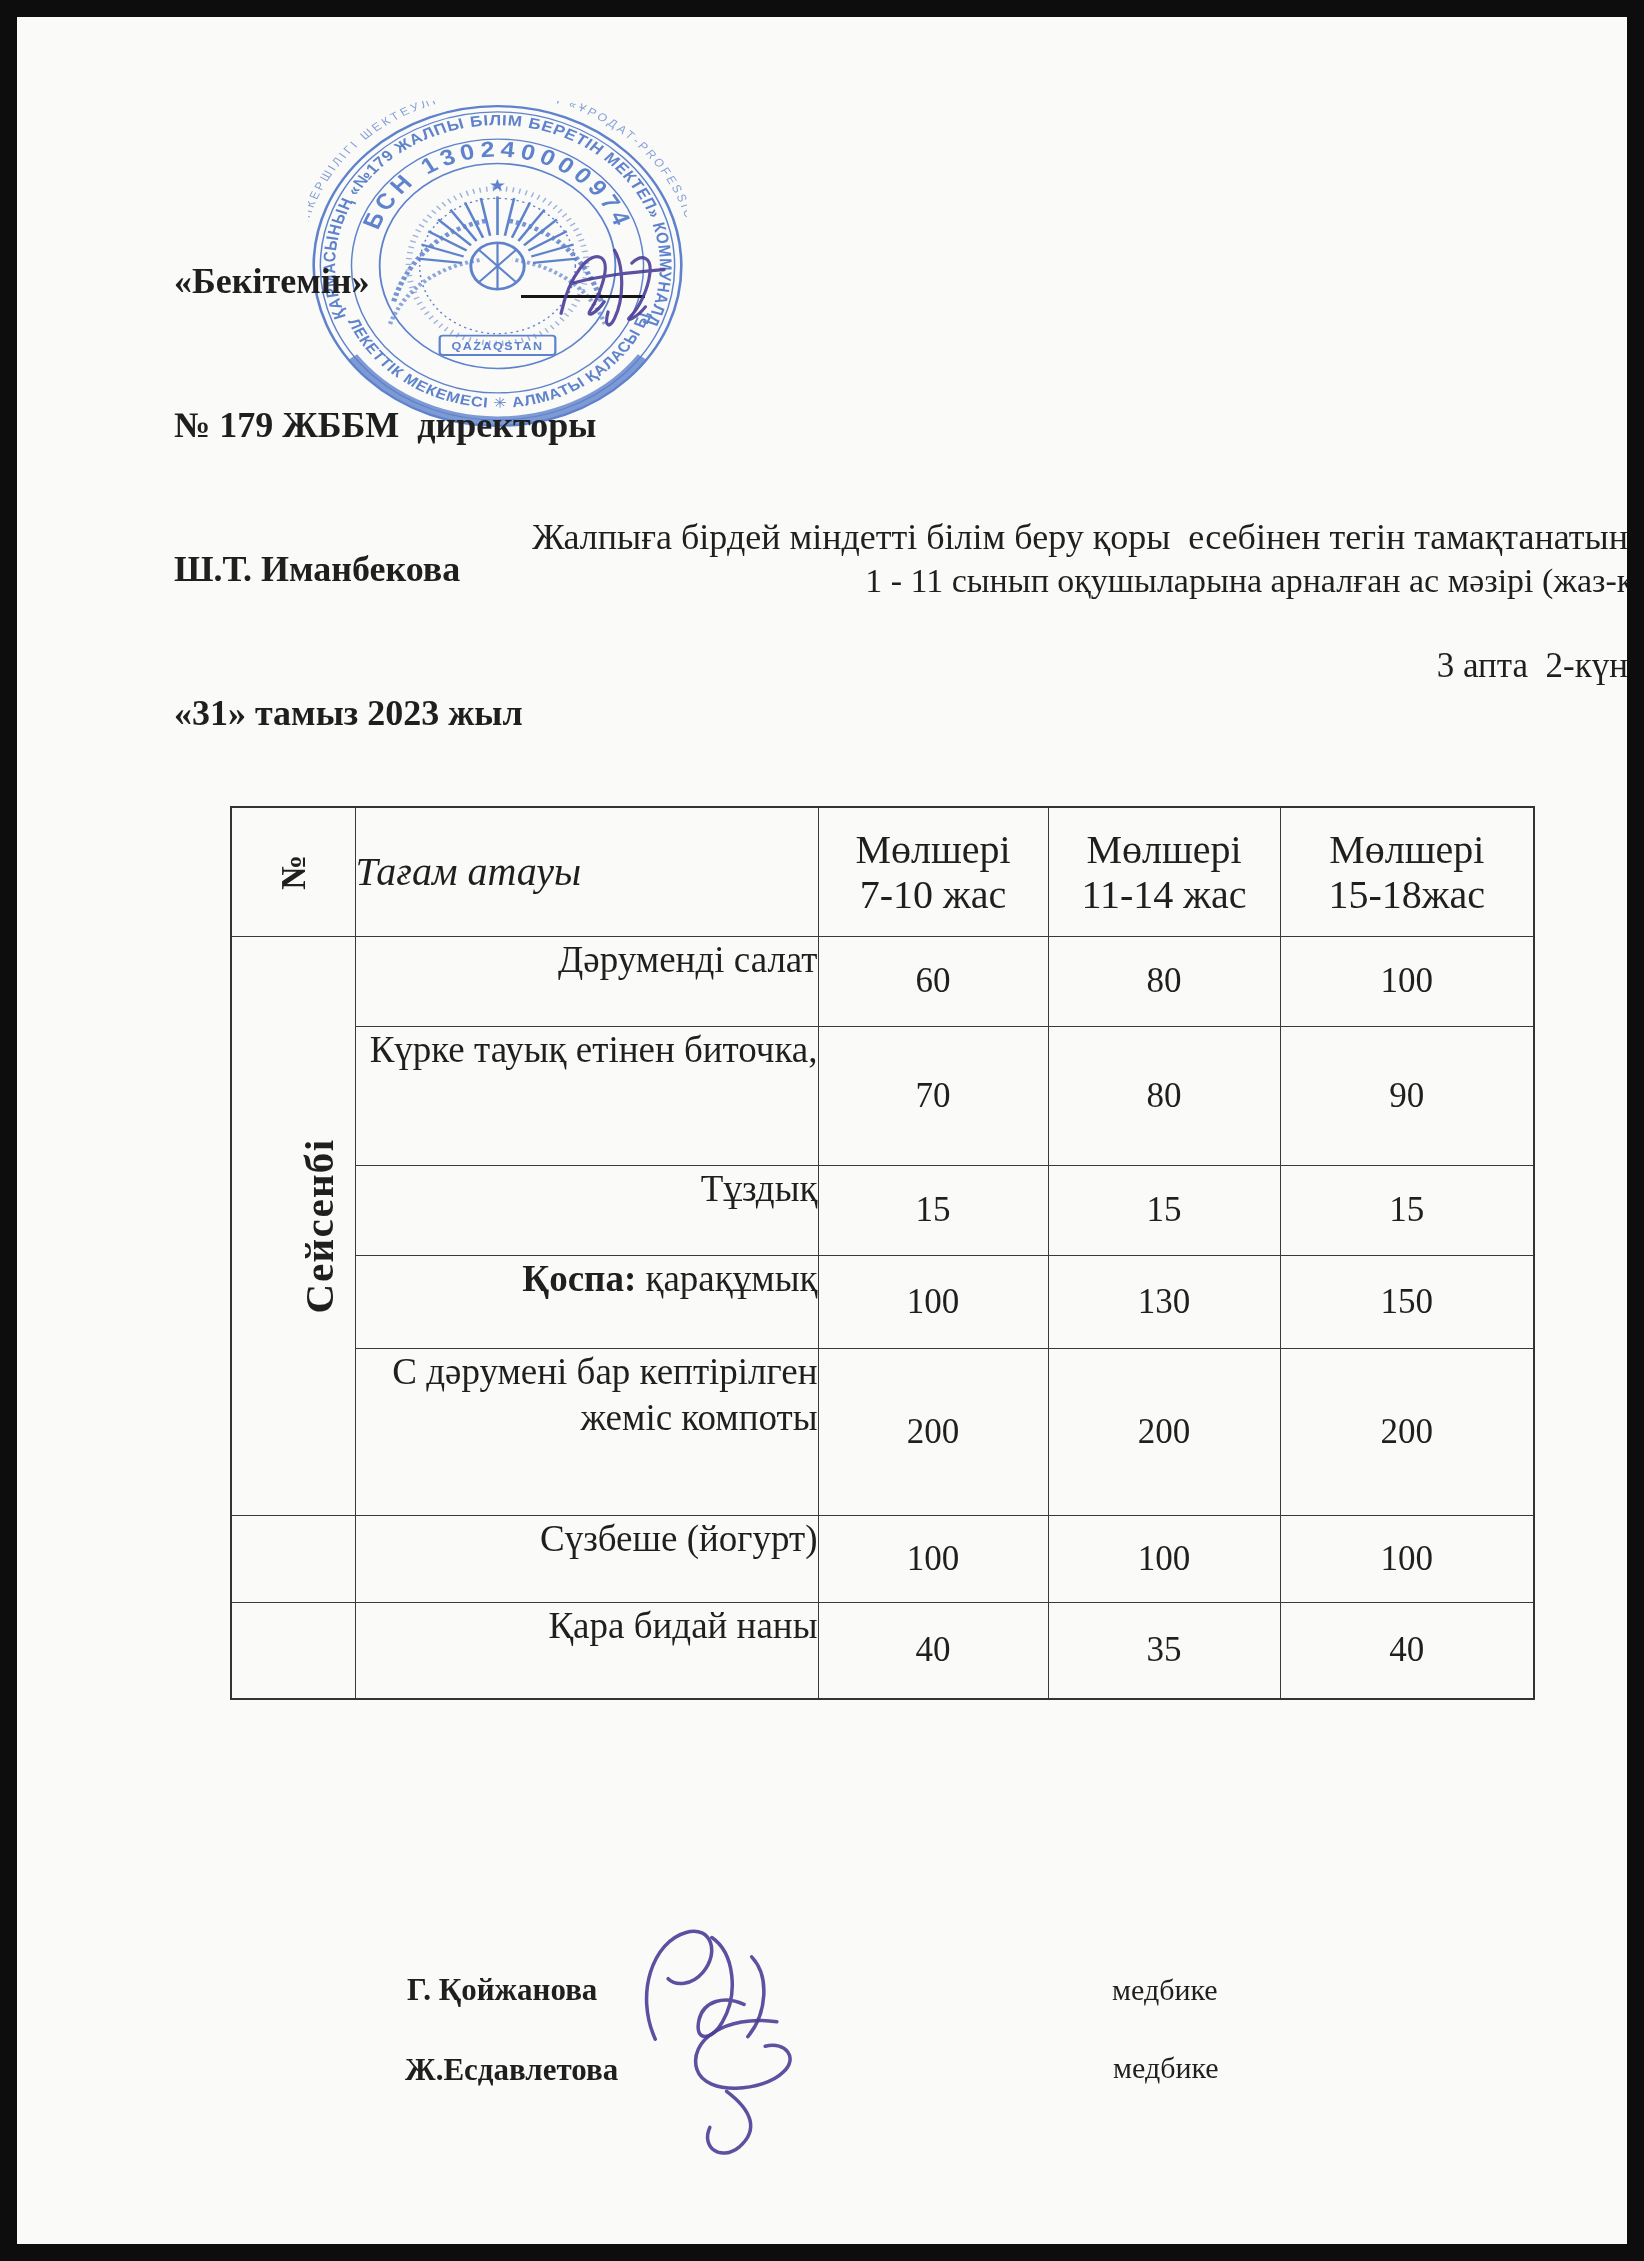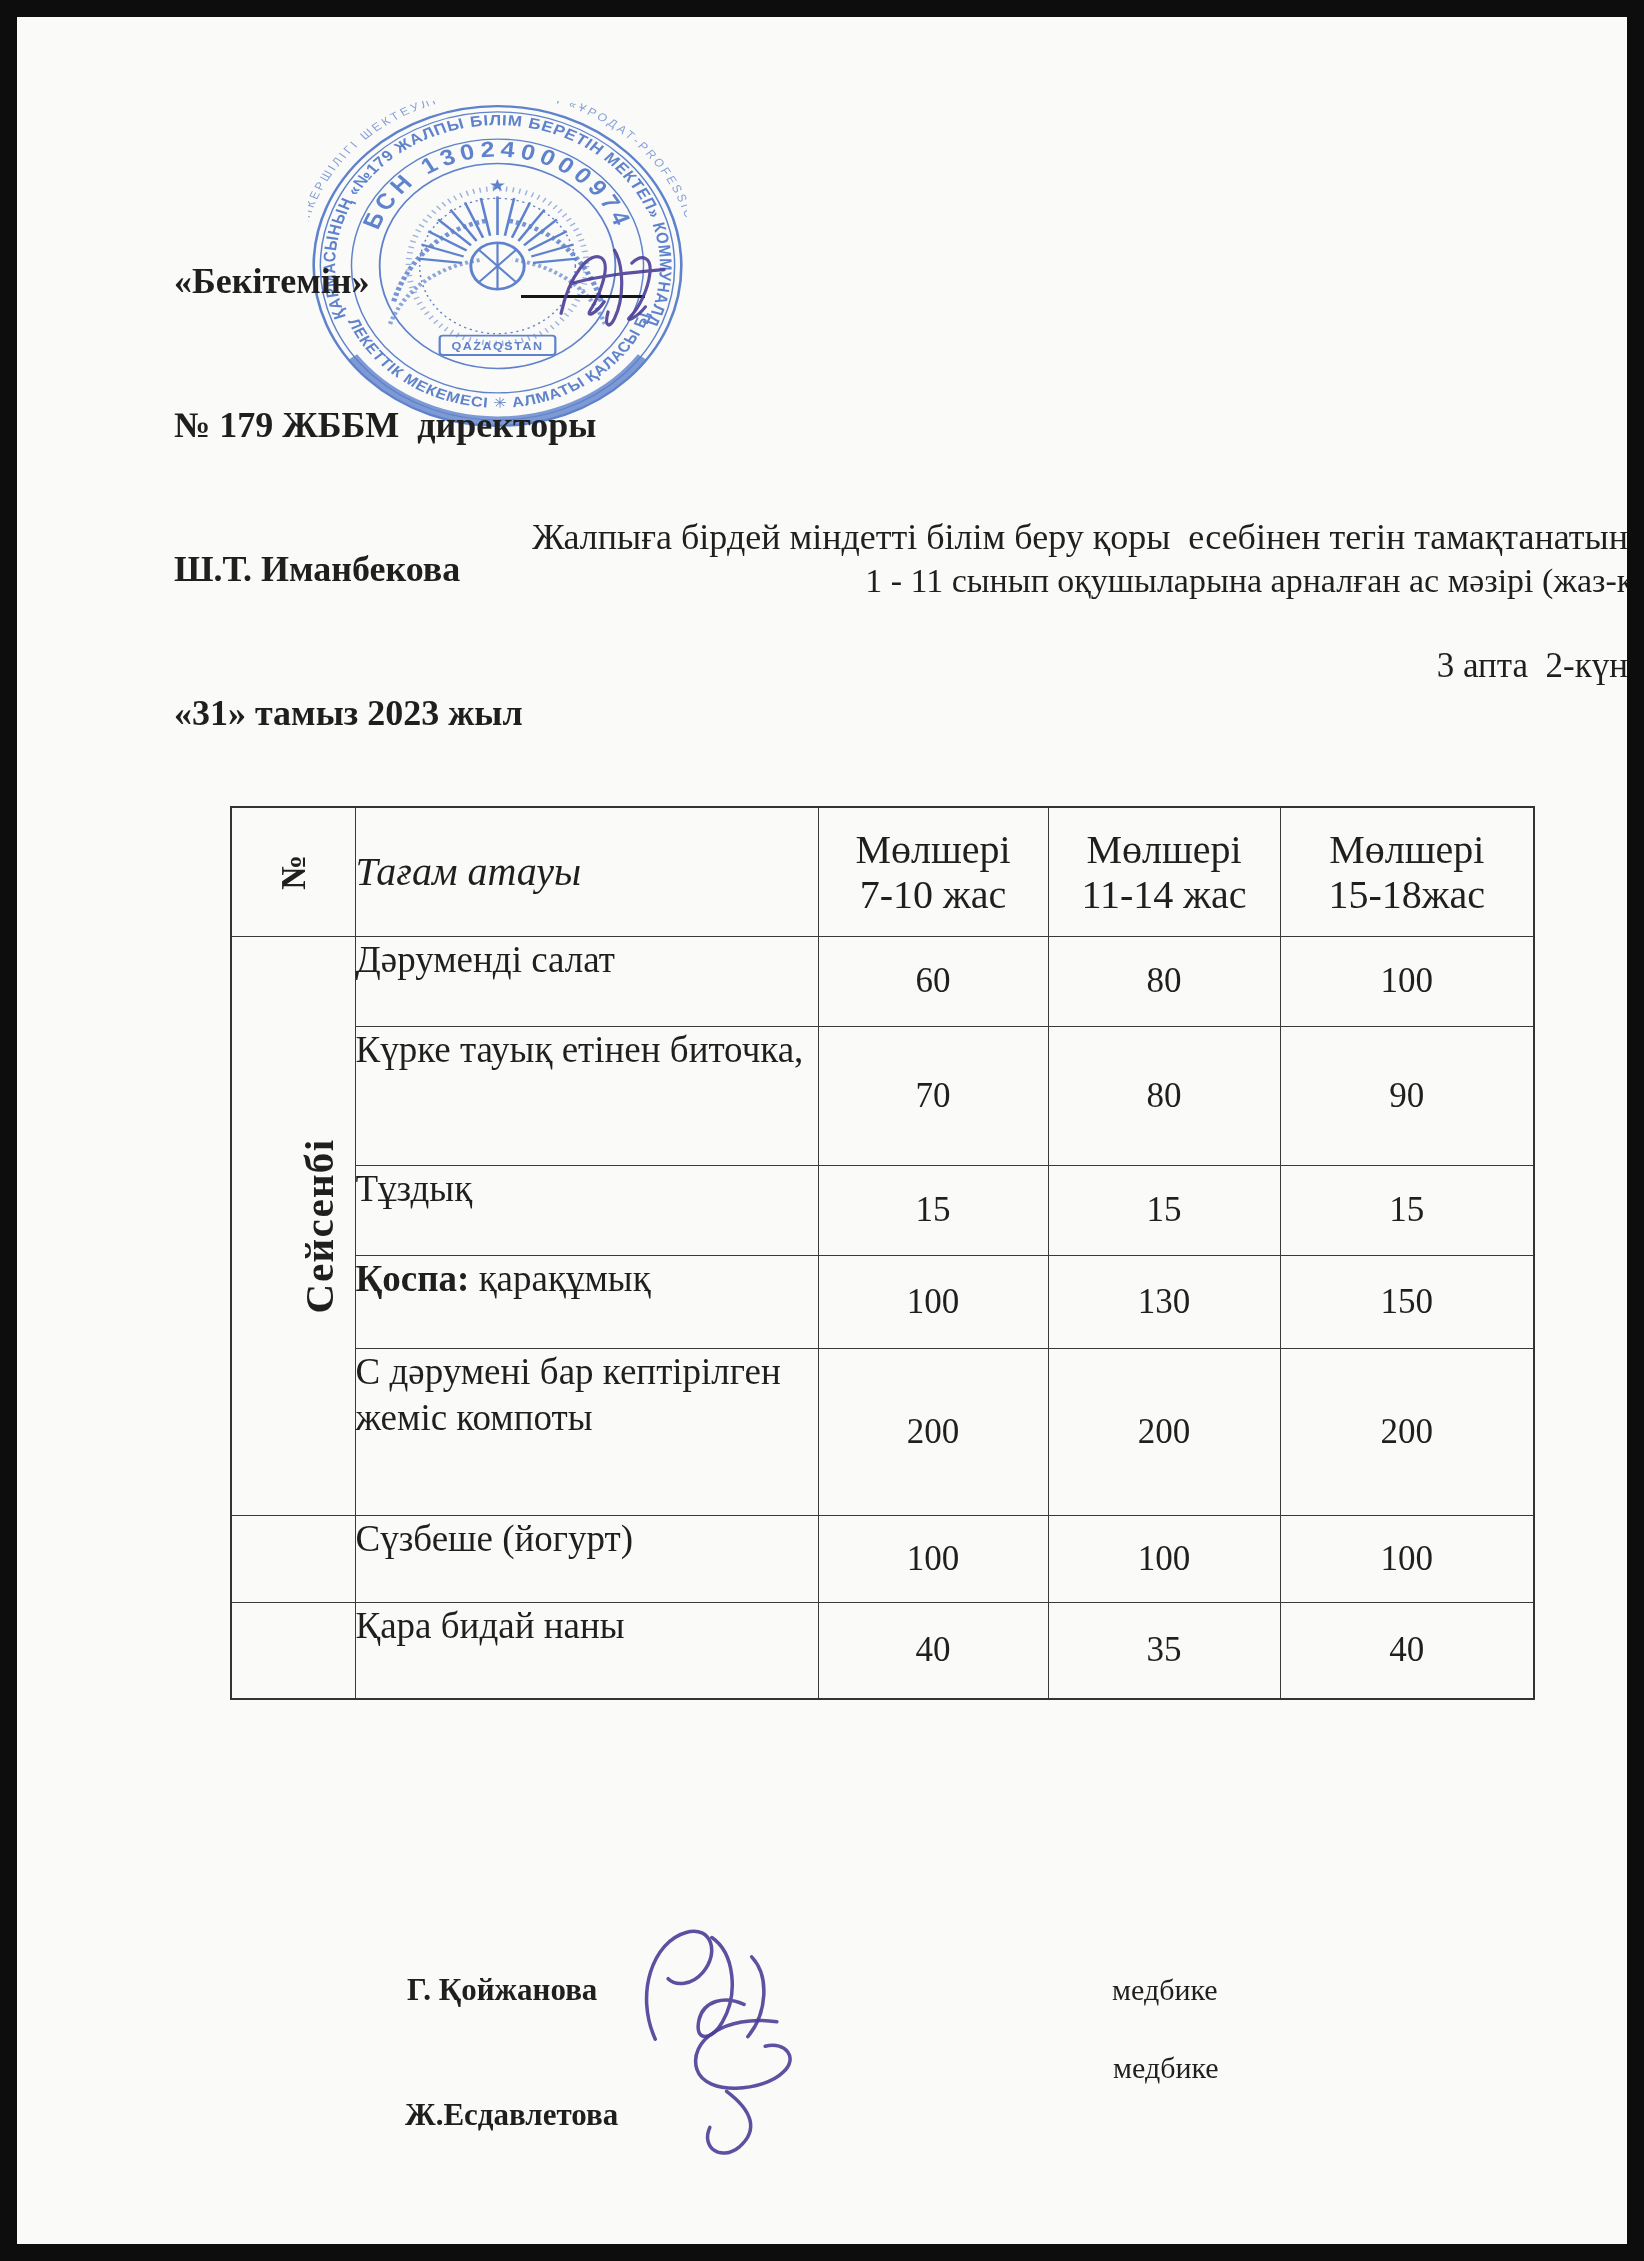--- a/index.html
+++ b/index.html
@@ -21,33 +21,33 @@
   .title-line{left:0;width:1611px;text-align:right;font-weight:normal;white-space:pre;}
   .t1{top:499px;font-size:36px;}
   .t2{top:545px;font-size:34px;margin-left:47px;}
   .t3{top:629px;font-size:35px;}
   
   table.menu{border-collapse:collapse;table-layout:fixed;left:213px;top:789px;width:1303px;}
   table.menu td,table.menu th{border:1.9px solid #3a3a3a;padding:0;font-weight:normal;box-sizing:border-box;}
   table.menu{border:2.6px solid #333333;}
   th.hcell{font-size:40px;font-weight:bold;line-height:45px;text-align:center;vertical-align:middle;}
   th.dish-h{text-align:left;padding-left:26px;font-style:italic;}
-  td.dish{font-size:37px;line-height:46px;text-align:left;vertical-align:top;padding:14px 18px 0 26px;}
+  td.dish{font-size:37px;line-height:46px;text-align:right;vertical-align:top;padding:14px 18px 0 26px;}
   td.val{font-size:35px;text-align:center;vertical-align:middle;padding-top:10.3px;}
   td.daycell{text-align:center;vertical-align:middle;}
   .rot{display:inline-block;transform:rotate(-90deg);transform-origin:center;white-space:nowrap;}
   .num-h{font-size:35px;font-weight:bold;}
   .day-label{font-size:41px;font-weight:bold;letter-spacing:1.3px;}
   td.dish b{font-weight:bold;}
   
   .sig-name{font-size:31px;font-weight:bold;white-space:pre;}
   .sig-role{font-size:30px;white-space:pre;}
   .n1{left:390px;top:1955px;}
   .r1{left:1095px;top:1956px;}
-  .n2{left:388px;top:2035px;margin-top:45px;}
+  .n2{left:388px;top:2035px;}
   .r2{left:1096px;top:2034px;}
   svg{display:block;}
 </style>
 </head>
 <body>
 
 <div class="page">
 
   <svg class="abs" style="left:291px;top:84px;" width="379" height="330" viewBox="0 0 588 512">
     <g transform="translate(294,256) scale(1.15,1)" fill="none" stroke="#4a72c6" opacity="0.88" font-family="Liberation Sans, DejaVu Sans, sans-serif">

